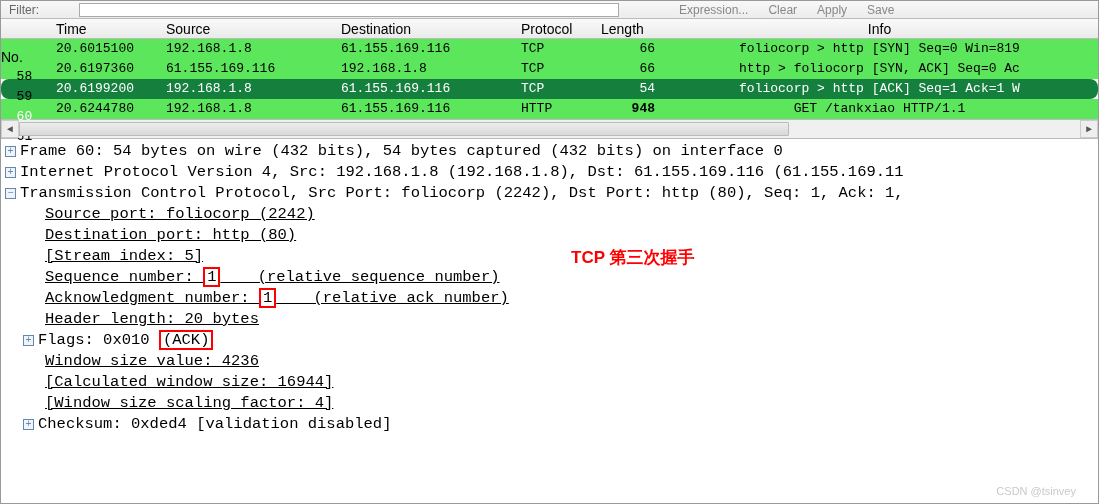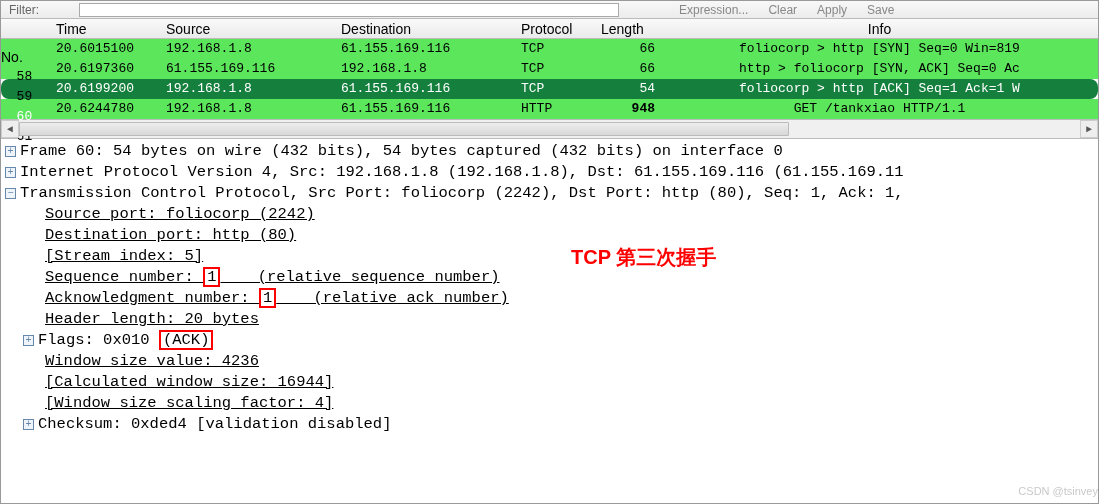--- a/index.html
+++ b/index.html
@@ -110,25 +110,25 @@
     border: 2px solid red;
     padding: 0 2px;
     display: inline-block;
     line-height: 16px;
   }
   .annotation {
     position: absolute;
     color: red;
     font-family: Arial, "Microsoft YaHei", sans-serif;
     font-weight: bold;
-    font-size: 20px;
+    font-size: 17px;
   }
   .watermark {
     position:absolute;
-    right:0; bottom:6px;
+    right:22px; bottom:6px;
     color:#bbb;
     font-family:Arial,sans-serif;
     font-size:11px;
     opacity:.8;
   }
 </style>
 </head>
 <body>
 
 <div class="toolbar-top">

